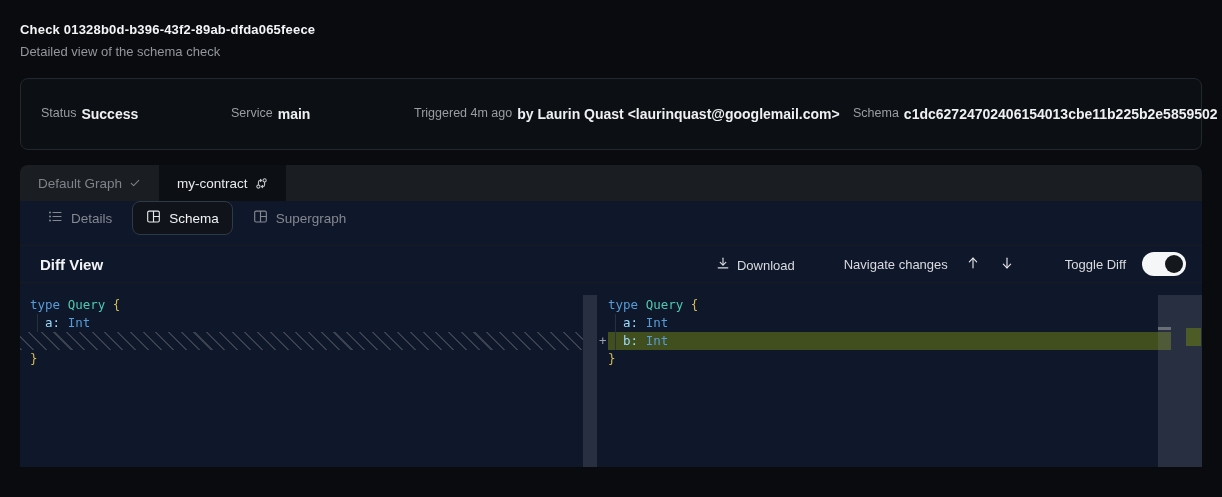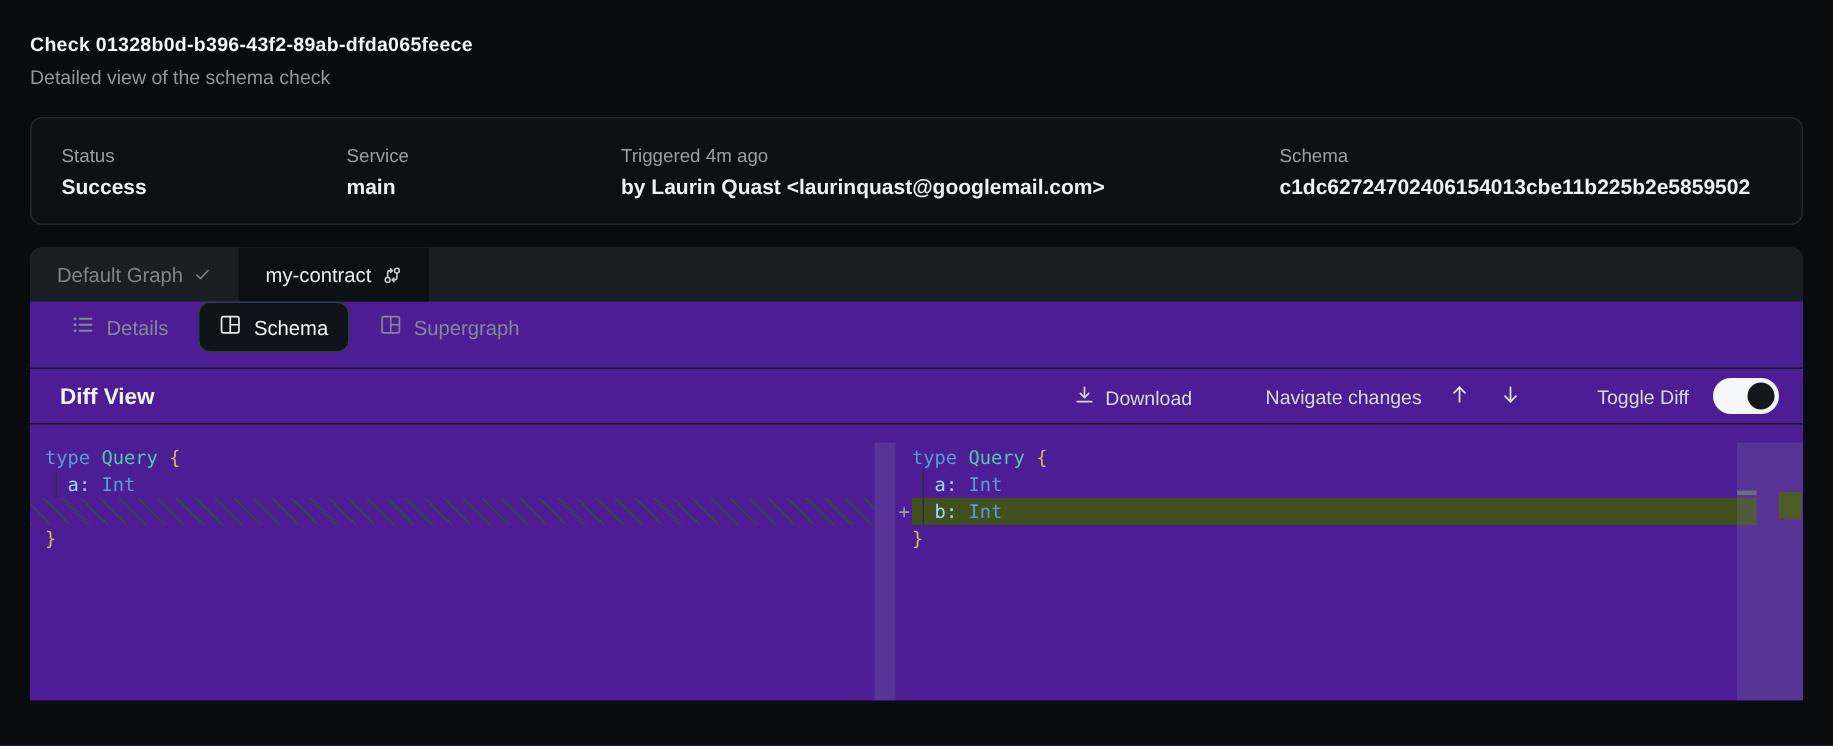--- a/index.html
+++ b/index.html
@@ -14,32 +14,32 @@
   .page-header { padding:22px 20px 0; }
   .page-title { font-size:13px; font-weight:700; letter-spacing:.2px; color:#f4f5f6; }
   .page-subtitle { margin-top:7px; font-size:13px; color:#93969c; }
 
   
   .status-card {
     margin:19px 20px 0; height:72px;
     background:#0c0f14; border:1px solid #23272e; border-radius:8px;
     display:flex; align-items:center;
   }
-  .meta-col { display:flex; flex-direction:column; gap:5px; }
+  .meta-col { display:flex; flex-direction:row; gap:5px; }
   .meta-col:nth-child(1){ width:210px; padding-left:20px; }
   .meta-col:nth-child(2){ width:183px; }
   .meta-col:nth-child(3){ flex:1; }
   .meta-col:nth-child(4){ width:348px; }
   .meta-label { font-size:12.5px; color:#9a9da3; }
   .meta-value { font-size:14px; font-weight:600; color:#eef0f1; white-space:nowrap; }
 
   
   .main-card {
     margin:15px 20px 0; height:302px;
-    background:#4c1d95; border-radius:8px 8px 0 0;
+    background:#0f172a; border-radius:8px 8px 0 0;
     display:flex; flex-direction:column; overflow:hidden;
   }
   
   .graph-tabs { height:36px; background:#1a1d22; display:flex; flex-shrink:0; border-radius:8px 8px 0 0; }
   .graph-tab {
     display:flex; align-items:center; gap:7px; padding:0 18px;
     font-size:13.5px; color:#7f838a; cursor:pointer; white-space:nowrap;
   }
   .graph-tab.selected { background:#0c0f14; color:#e9eaec; }
   .graph-tab .glyph { display:flex; align-items:center; }

